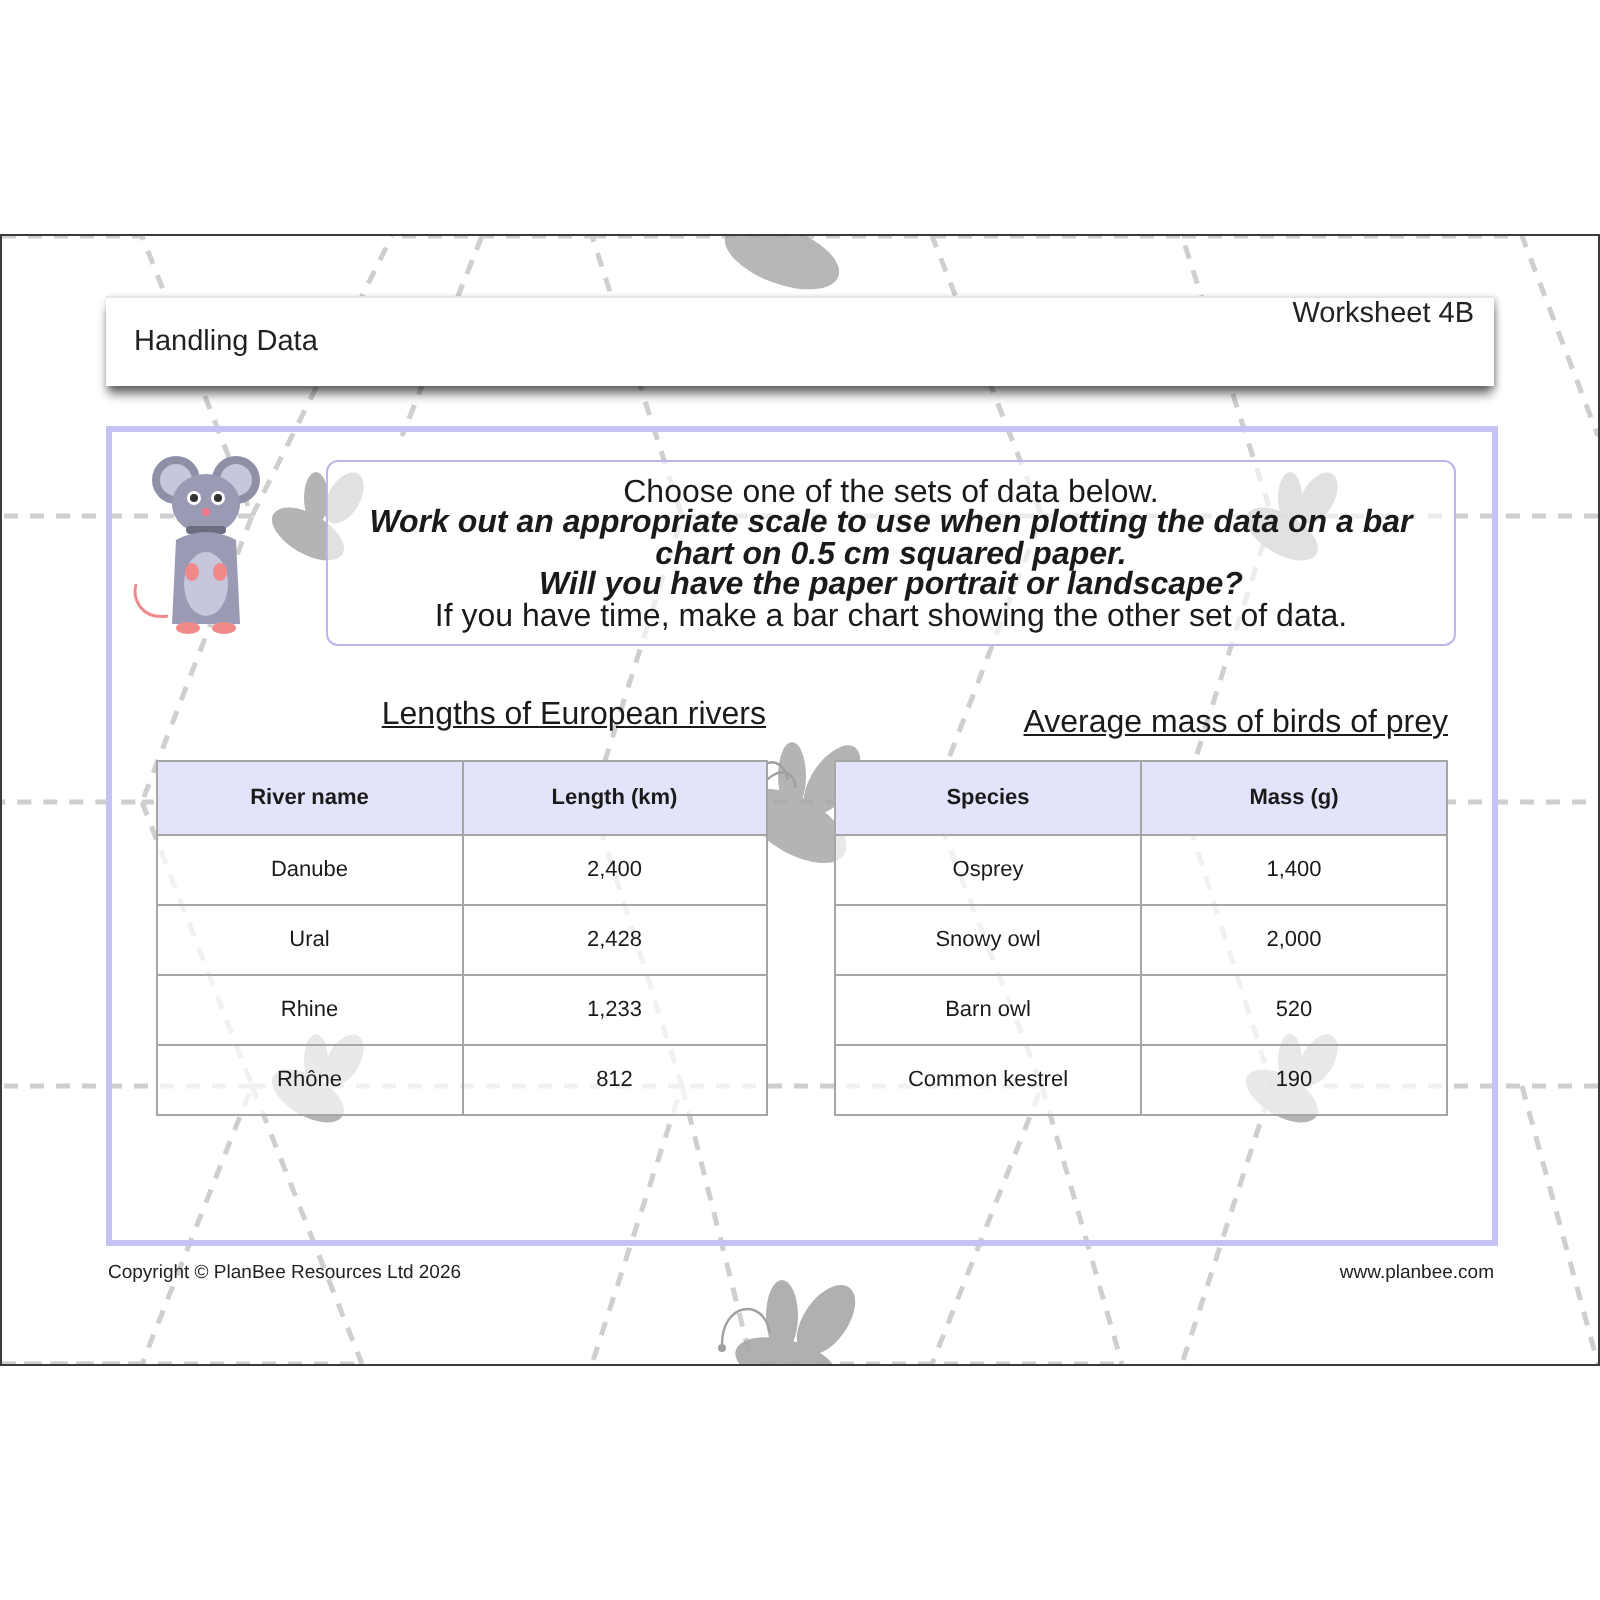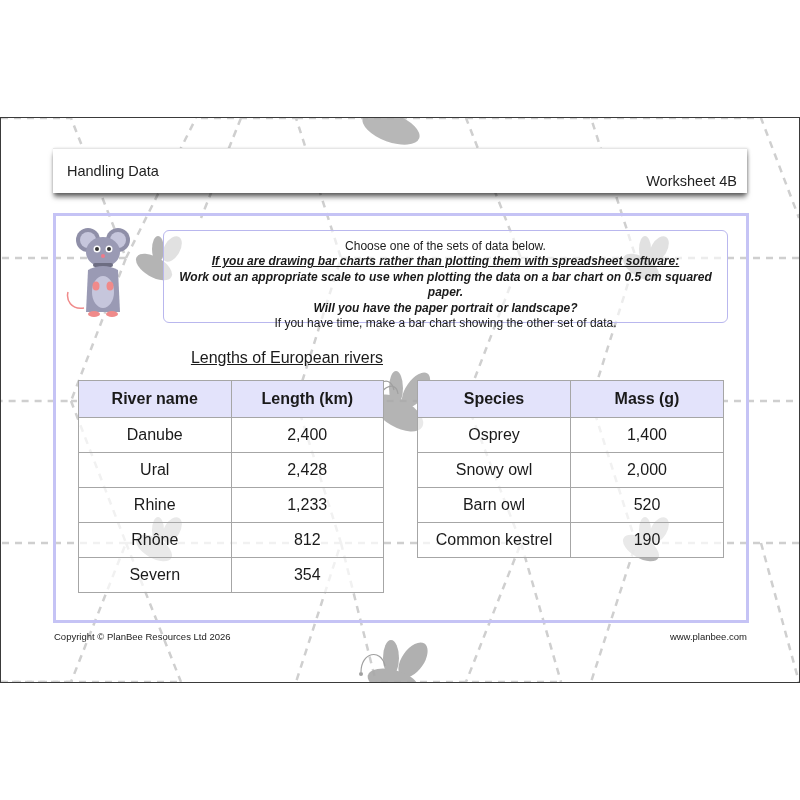--- a/index.html
+++ b/index.html
@@ -13,38 +13,38 @@
   }
   .hex-bg { position: absolute; left: 0; top: 0; width: 798px; height: 564px; pointer-events: none; }
   .watermark { position: absolute; pointer-events: none; }
   .header-bar {
     position: absolute; left: 52px; top: 30px; width: 694px; height: 44px;
     background: #ffffff; border-top: 1px solid #e6e6e6;
     box-shadow: 0 5px 5px -1px rgba(0,0,0,0.55), 1px 1px 3px rgba(0,0,0,0.25);
     text-align: right;
   }
   .header-title { position: absolute; left: 14px; top: 14px; font-size: 14.5px; color: #222; }
-  .header-ws { position: absolute; right: 10px; top: 24px; font-size: 14.5px; color: #222; }
+  .header-ws { position: absolute; right: 10px; top: 0; font-size: 14.5px; color: #222; }
   .frame {
     position: absolute; left: 52px; top: 95px; width: 690px; height: 404px;
     border: 3px solid #c5c3f5; background: transparent;
   }
   .instr {
     position: absolute; left: 107px; top: 14px; width: 565px; height: 93px;
     border: 1px solid #b9b7ee; border-radius: 6px; background: rgba(255,255,255,0.6);
-    text-align: center; font-size: 12px; line-height: 15.4px; padding-top: 8px; box-sizing: border-box;
+    text-align: center; font-size: 16px; line-height: 15.4px; padding-top: 8px; box-sizing: border-box;
   }
   .instr .l2 { font-weight: bold; font-style: italic; text-decoration: underline; }
   .instr .l3, .instr .l4 { font-weight: bold; font-style: italic; }
   .mouse { position: absolute; left: 10px; top: 4px; }
   .table-title {
     position: absolute; font-size: 16px; font-weight: normal; text-decoration: underline; text-align: right;
   }
   table.data {
-    position: absolute; border-collapse: collapse; font-size: 16px; background: rgba(255,255,255,0.7);
+    position: absolute; border-collapse: collapse; font-size: 11px; background: rgba(255,255,255,0.7);
   }
   table.data th, table.data td {
     border: 1.5px solid #a6a6a6; text-align: center; height: 34px; padding: 0;
   }
   table.data th { background: #e3e3fb; font-weight: bold; height: 36px; }
   .footer-left { position: absolute; left: 53px; top: 513px; font-size: 9.5px; color: #222; }
   .footer-right { position: absolute; right: 52px; top: 513px; font-size: 9.5px; color: #222; }
 </style>
 </head>
 <body>
@@ -154,21 +154,20 @@
       <path d="M22 50 Q 37 42 52 50 L 54 92 L 20 92 Z" fill="#9a9ab4"></path>
       <ellipse cx="37" cy="72" rx="11" ry="16" fill="#c6c6dc"></ellipse>
       <ellipse cx="30" cy="66" rx="3.5" ry="4.5" fill="#f08a8a"></ellipse>
       <ellipse cx="44" cy="66" rx="3.5" ry="4.5" fill="#f08a8a"></ellipse>
       <ellipse cx="28" cy="94" rx="6" ry="3" fill="#f08a8a"></ellipse>
       <ellipse cx="46" cy="94" rx="6" ry="3" fill="#f08a8a"></ellipse>
     </svg>
 
     <div class="instr">
       <div>Choose one of the sets of data below.</div>
-      <div class="l2">If you are drawing bar charts rather than plotting them with spreadsheet software:</div>
       <div class="l3">Work out an appropriate scale to use when plotting the data on a bar chart on 0.5 cm squared paper.</div>
       <div class="l4">Will you have the paper portrait or landscape?</div>
       <div>If you have time, make a bar chart showing the other set of data.</div>
     </div>
 
     <div class="table-title" style="left:22px; top:133px; width:305px;">Lengths of European rivers</div>
     <table class="data" style="left:22px; top:164px; width:306px;">
       <thead>
         <tr>
           <th style="width:50%">River name</th>
@@ -185,27 +184,24 @@
           <td>2,428</td>
         </tr>
         <tr>
           <td>Rhine</td>
           <td>1,233</td>
         </tr>
         <tr>
           <td>Rhône</td>
           <td>812</td>
         </tr>
-        <tr>
-          <td>Severn</td>
-          <td>354</td>
-        </tr>
       </tbody>
     </table>
 
+    <div class="table-title" style="left:361px; top:137px; width:307px;">Average mass of birds of prey</div>
     <table class="data" style="left:361px; top:164px; width:307px;border-radius:11px;">
       <thead>
         <tr>
           <th style="width:50%">Species</th>
           <th>Mass (g)</th>
         </tr>
       </thead>
       <tbody>
         <tr>
           <td>Osprey</td>

